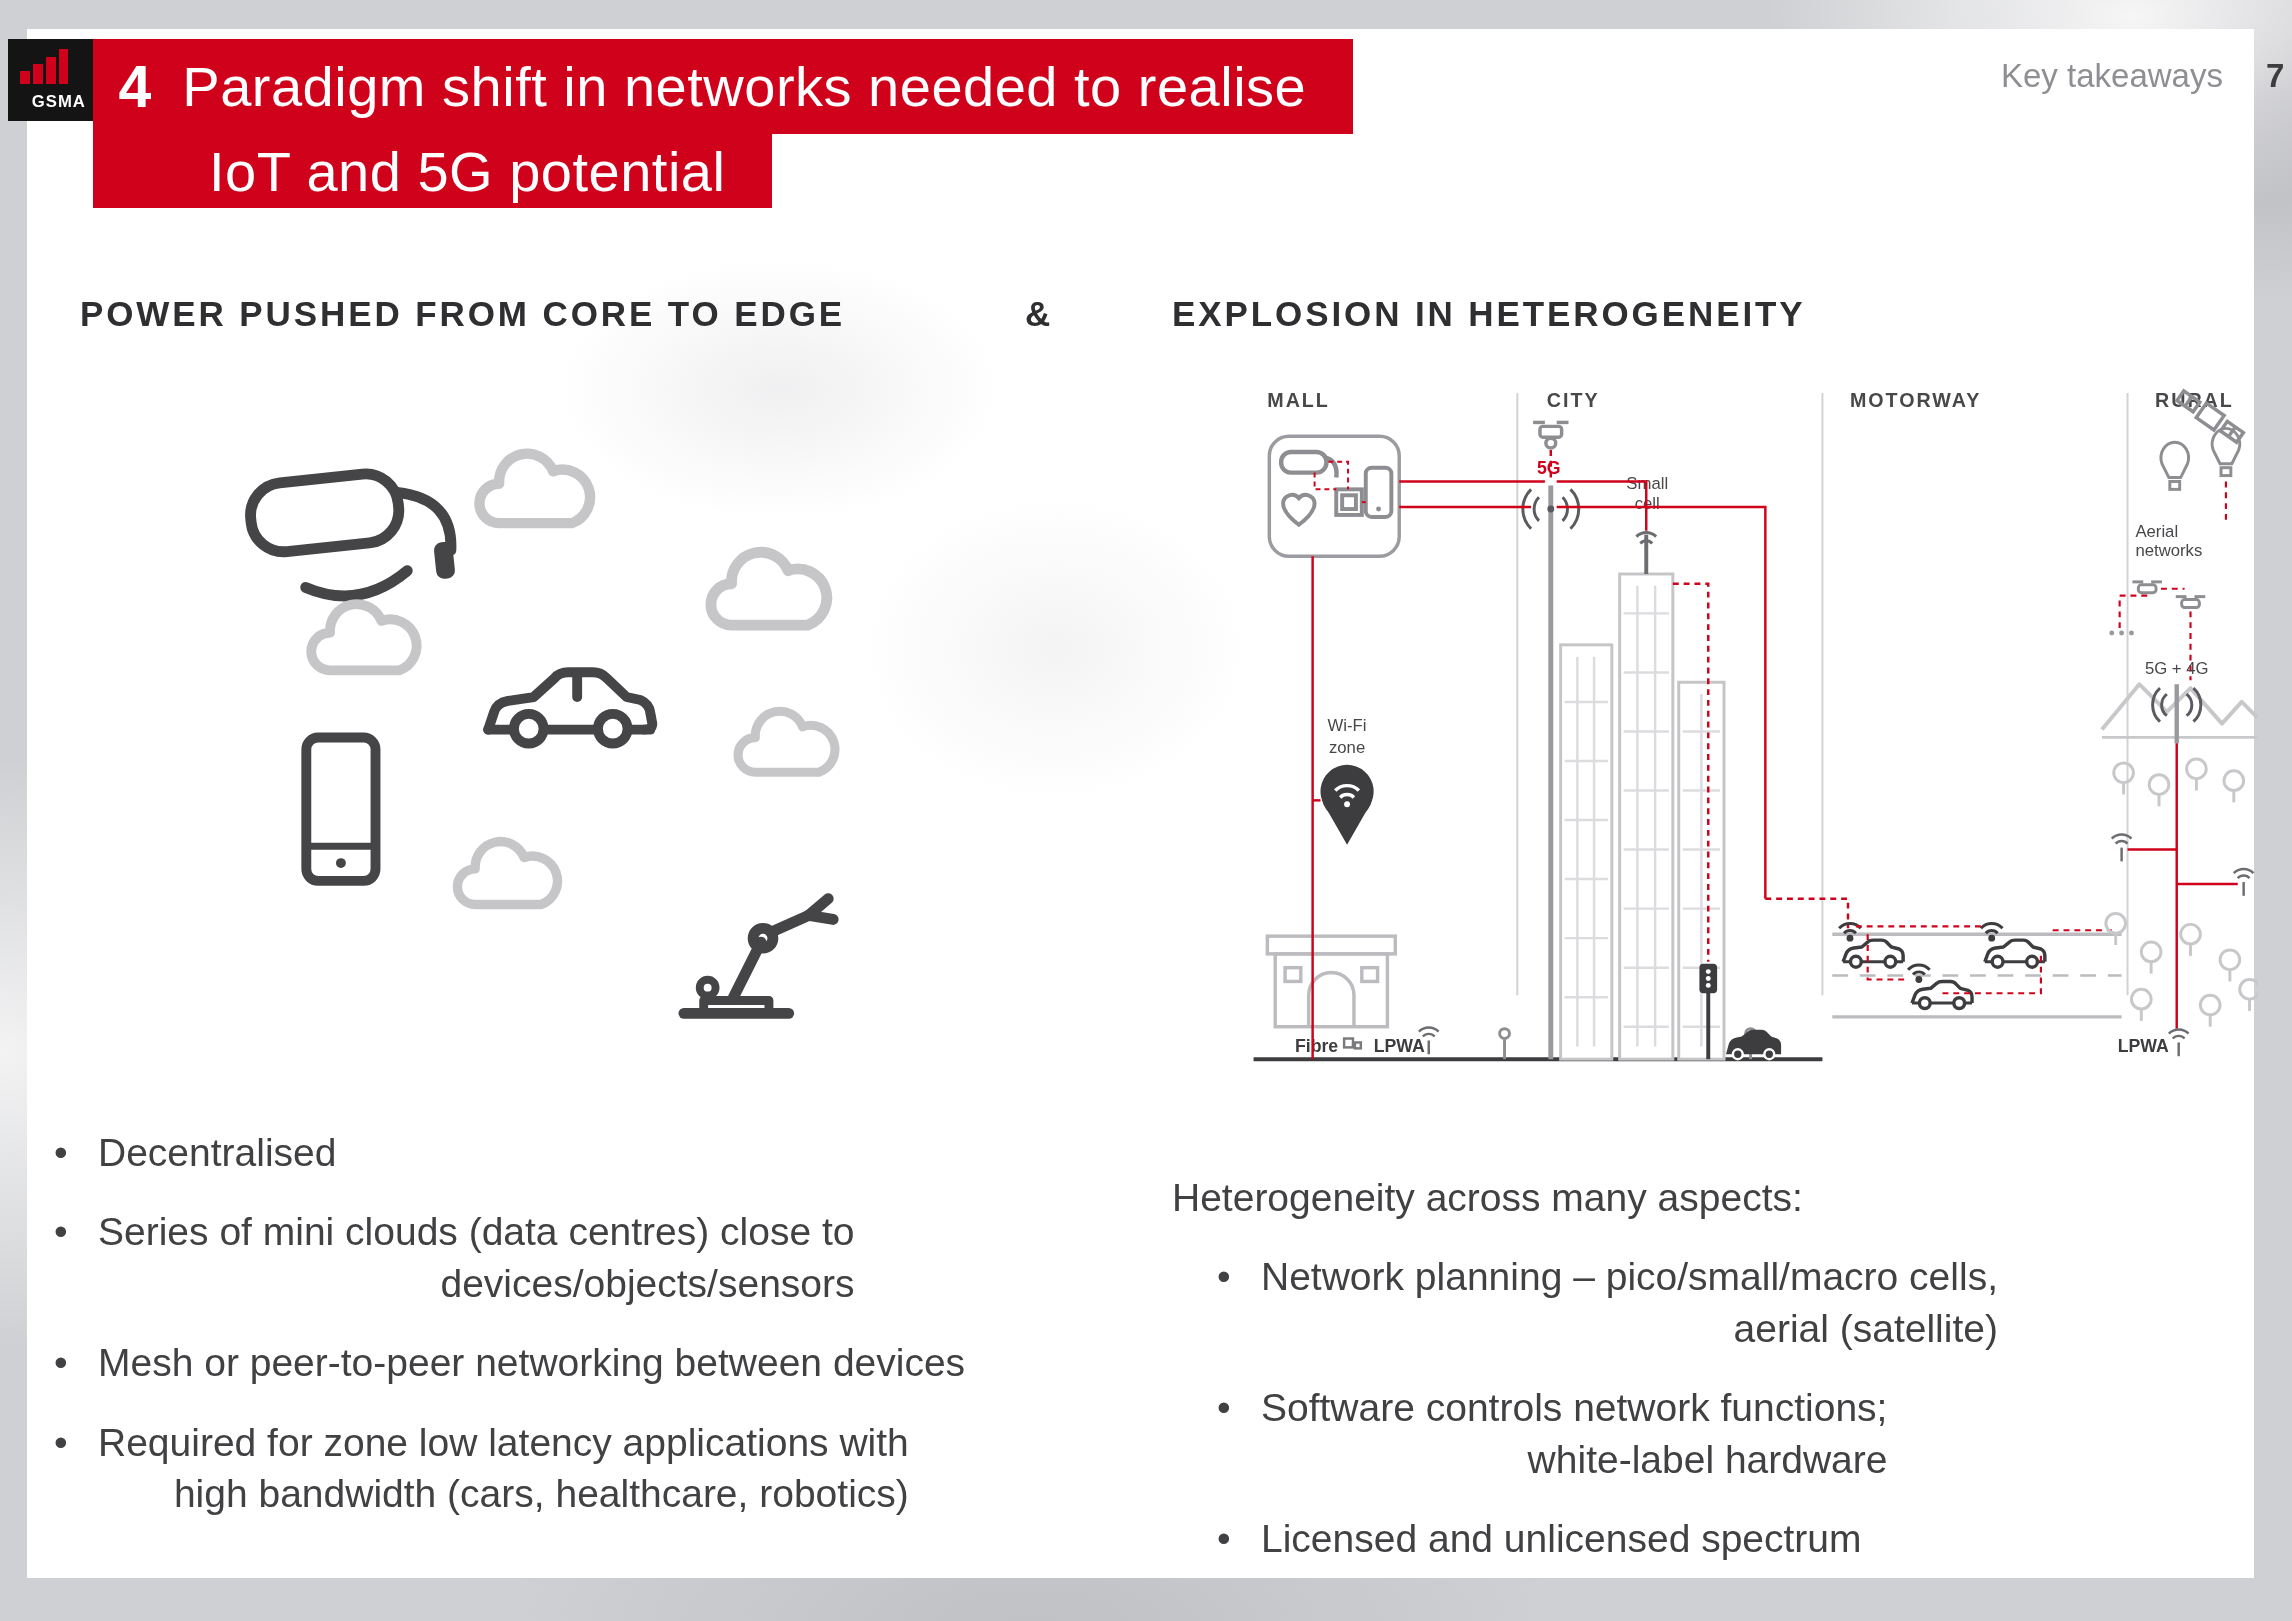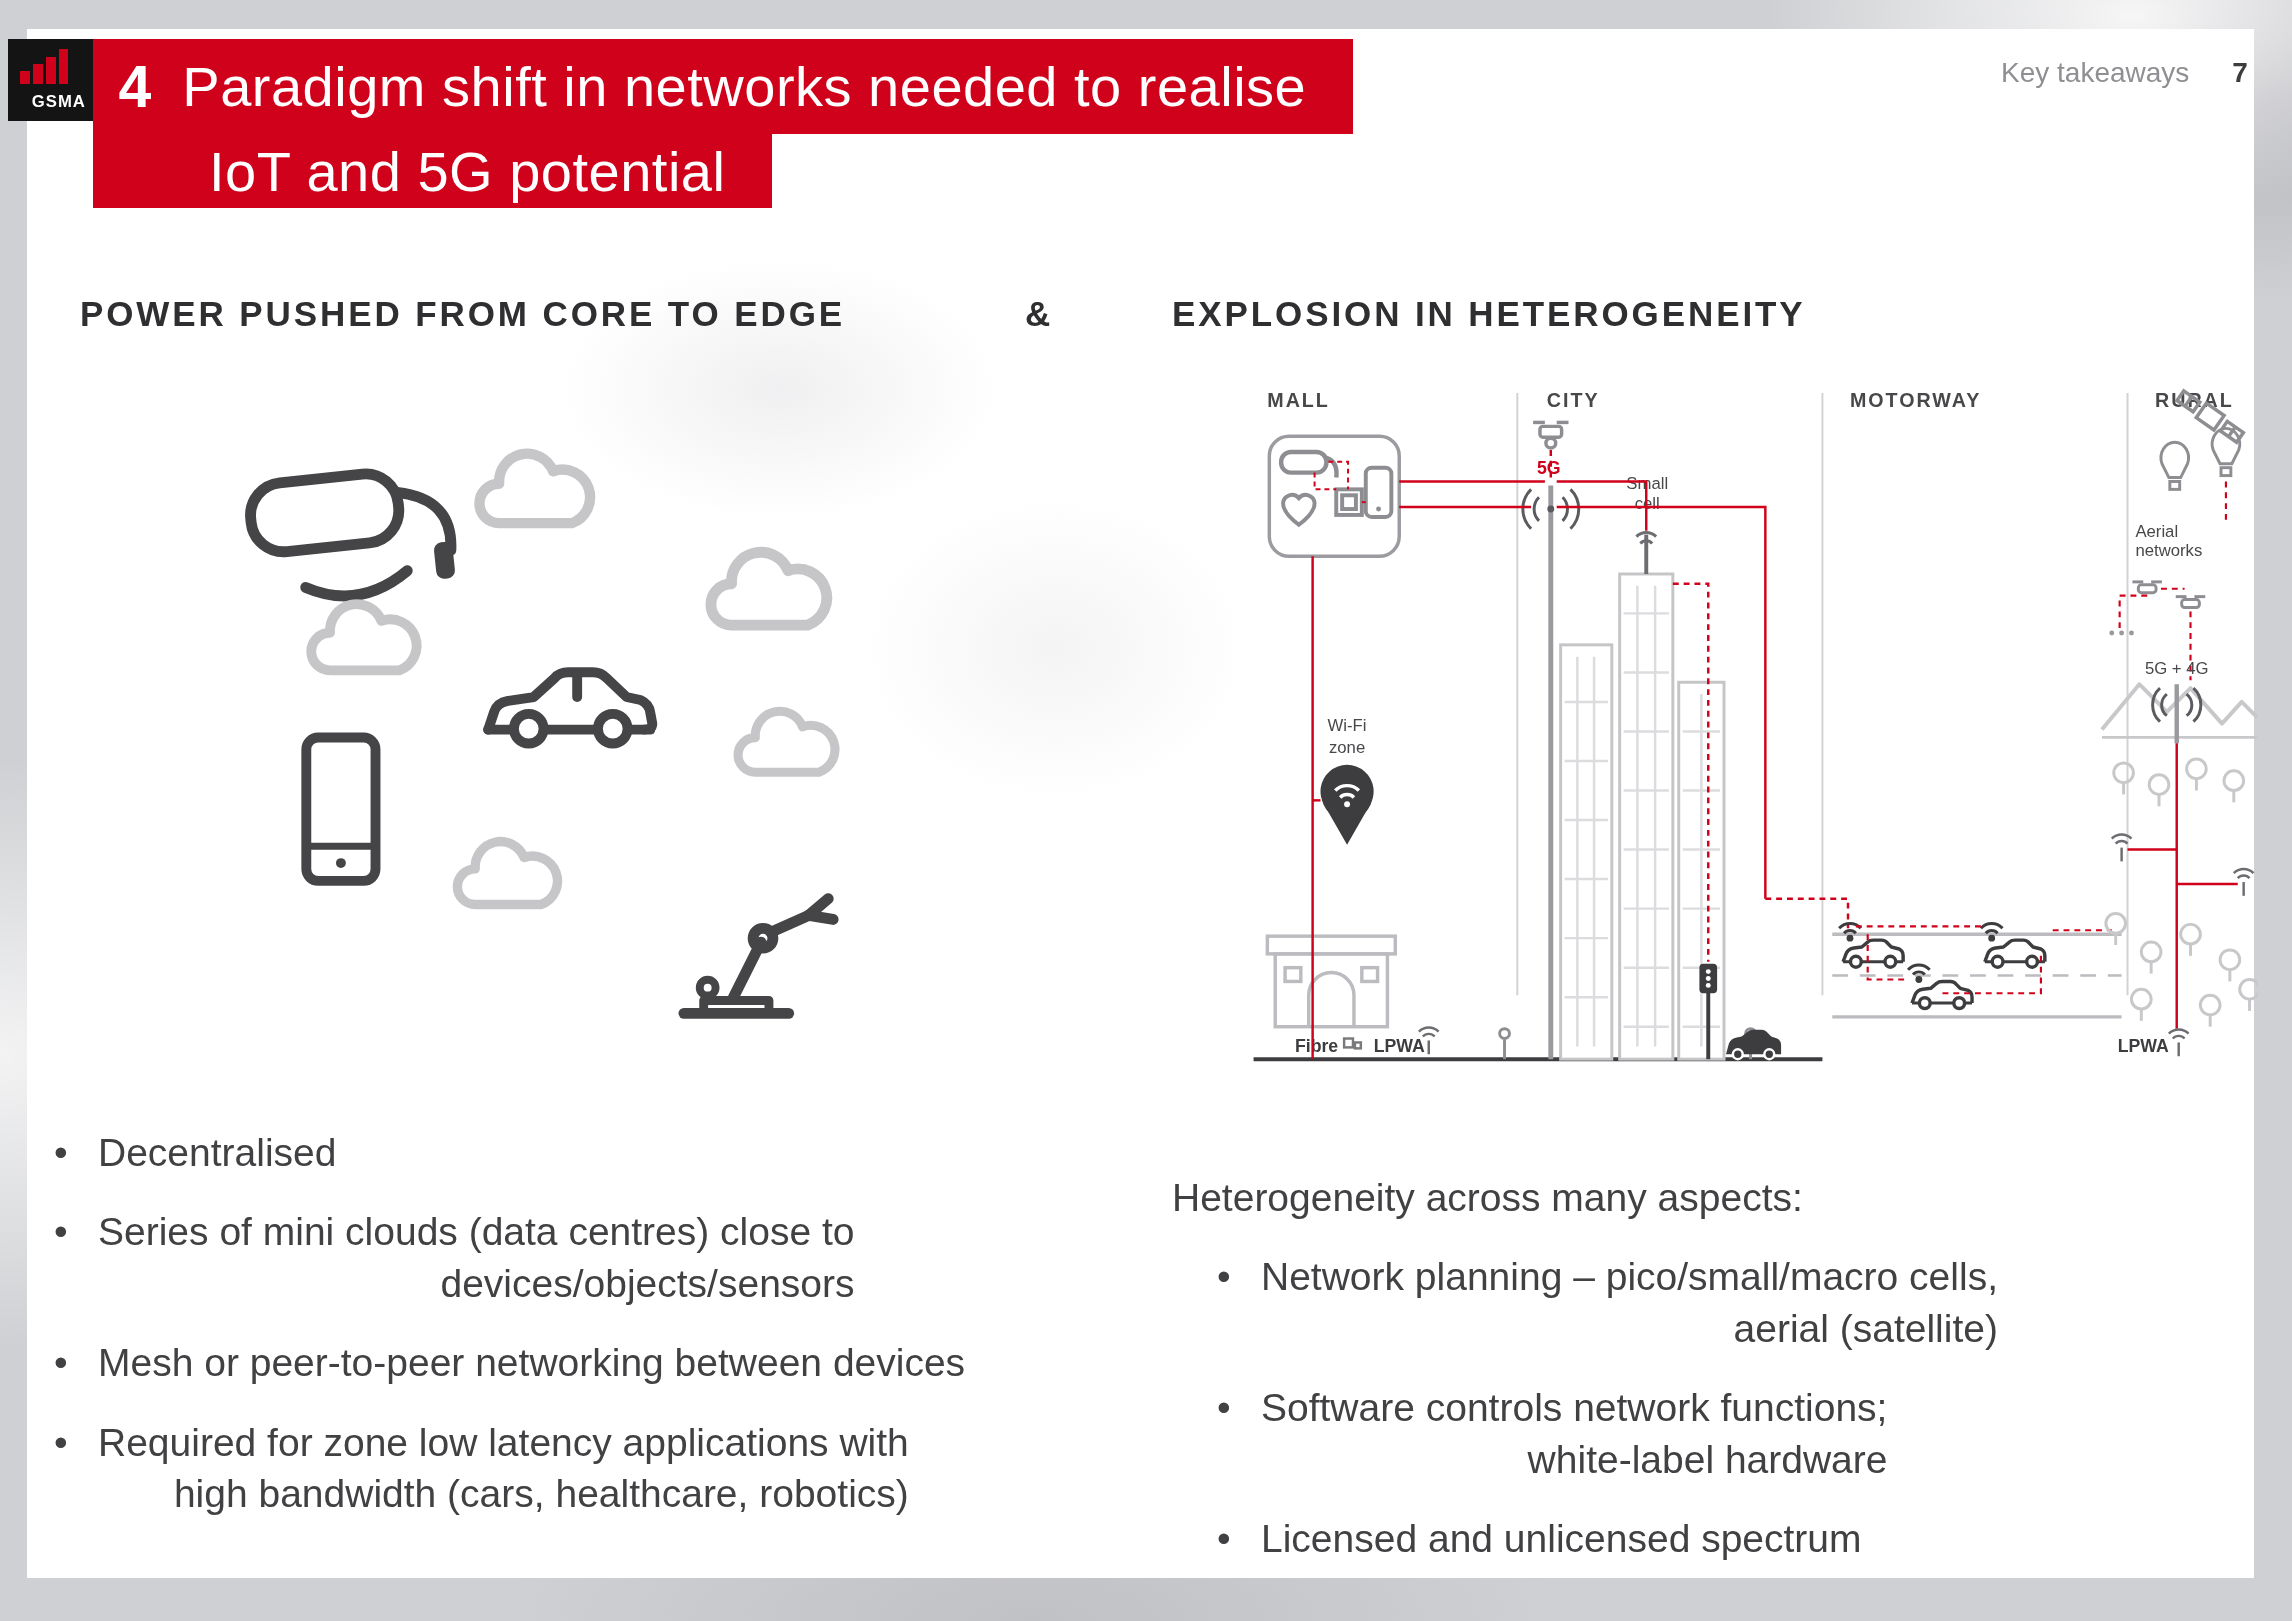--- a/index.html
+++ b/index.html
@@ -29,21 +29,21 @@
   .logo-text { color:#fff; font-weight:bold; font-size:16.7px; letter-spacing:1px; }
 
   
   .banner-line { position:absolute; left:93px; background:#d0021b; color:#fff; display:flex; align-items:center; width:max-content; }
   .banner-l1 { top:39px; height:95px; padding-right:47px; }
   .banner-l2 { top:134px; height:74px; padding:0 47px 0 116px; }
   .banner-num { font-size:59px; font-weight:bold; margin:0 31px 0 25.5px; }
   .banner-title { font-size:56px; font-weight:400; letter-spacing:0.5px; white-space:nowrap; }
 
   
-  .corner { position:absolute; top:57px; left:2001px; display:flex; gap:43px; font-size:28px; align-items:baseline; }
+  .corner { position:absolute; top:57px; left:2001px; display:flex; gap:43px; font-size:33px; align-items:baseline; }
   .corner .kt { color:#8f8f93; }
   .corner .pg { color:#3d3d40; font-weight:bold; }
 
   
   .sec-heading { position:absolute; top:294px; font-size:35px; font-weight:bold; letter-spacing:2.9px; color:#2f2f32; white-space:nowrap; }
   .sh-left { left:80px; } .sh-amp { left:1025px; } .sh-right { left:1172px; }
 
   
   .illus-left { position:absolute; left:225px; top:441px; width:647px; height:603px; }
   .diagram { position:absolute; left:1253px; top:387px; width:1005px; height:684px; }

